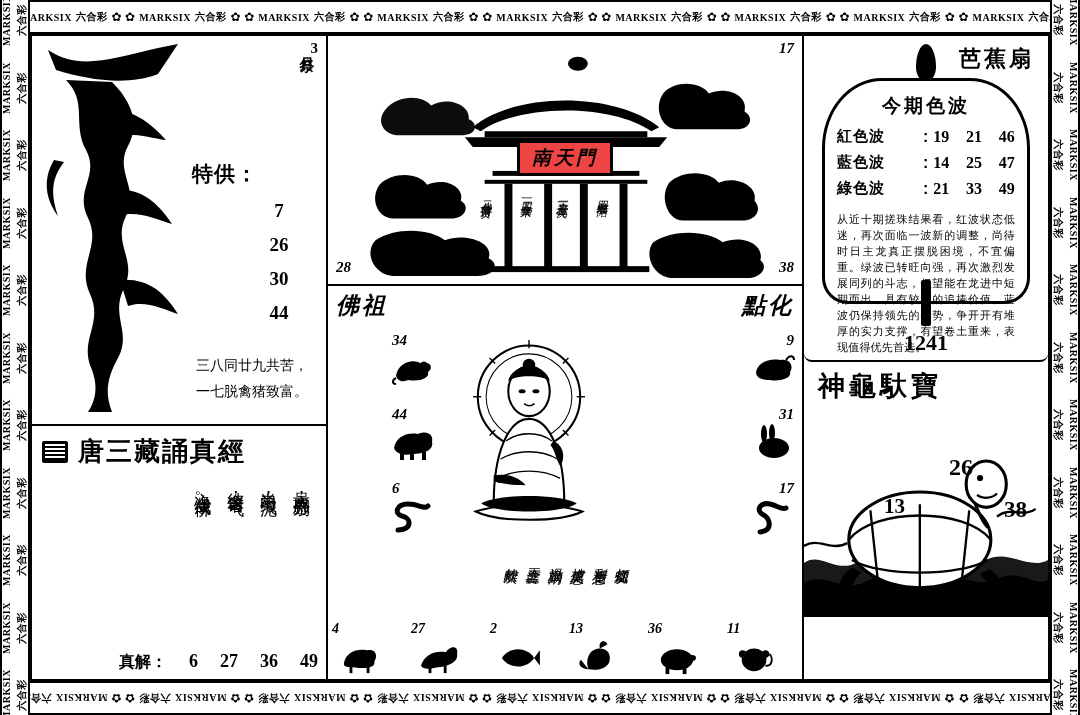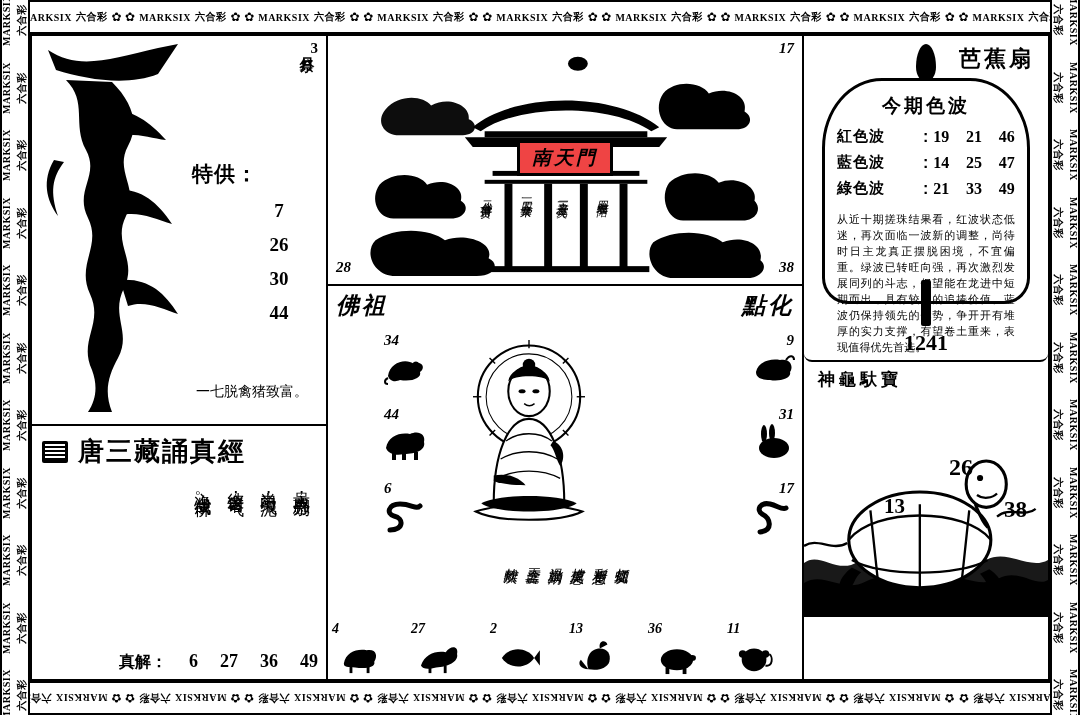--- a/index.html
+++ b/index.html
@@ -65,21 +65,21 @@
   
   .p-gate{height:250px;border-bottom:2px solid #000;position:relative;background:#fff;}
   .gate-title{position:absolute;left:50%;top:104px;transform:translateX(-50%);
      border:3px solid #000;padding:2px 12px;font-family:"Liberation Serif",serif;font-size:19px;font-weight:bold;letter-spacing:3px;background:#ef4444;}
   .gate-v{position:absolute;writing-mode:vertical-rl;font-family:"Liberation Serif",serif;font-size:11px;line-height:1.25;letter-spacing:1px;}
 
   
   .p-buddha{flex:1;position:relative;display:flex;flex-direction:column;}
   .bud-main{position:relative;flex:1;}
   .bud-label{position:absolute;font-family:"Liberation Serif",serif;font-weight:bold;font-size:23px;letter-spacing:3px;}
-  .zoo-left{position:absolute;left:0;top:40px;width:62px;padding-left:48px;}
+  .zoo-left{position:absolute;left:8px;top:40px;width:62px;padding-left:48px;}
   .zoo-right{position:absolute;right:0;top:40px;width:62px;}
   .zoo-cell{height:74px;position:relative;}
   .zoo-cell .num{position:absolute;top:6px;font-family:"Liberation Serif",serif;font-size:15px;font-weight:bold;}
   .zoo-left .num{left:8px;}
   .zoo-right .num{right:8px;}
   .zoo-anim{position:absolute;top:22px;width:46px;height:40px;}
   .zoo-left .zoo-anim{left:6px;}
   .zoo-right .zoo-anim{right:6px;}
   .bud-poem{position:absolute;left:66px;right:66px;bottom:60px;display:flex;flex-direction:row-reverse;justify-content:center;gap:4px;}
   .bud-poem div{writing-mode:vertical-rl;font-family:"Liberation Serif",serif;font-size:14px;line-height:1.3;letter-spacing:1px;}
@@ -99,21 +99,21 @@
   .wave-colon{width:10px;font-weight:bold;}
   .wave-nums{flex:1;display:flex;justify-content:space-around;font-family:"Liberation Serif",serif;font-size:16px;font-weight:bold;gap:16px;}
   .fan-text{margin-top:14px;font-family:"Liberation Serif",serif;font-size:11px;line-height:1.45;text-align:justify;letter-spacing:.2px;}
   .fan-handle{position:absolute;left:50%;transform:translateX(-50%);bottom:34px;width:10px;height:46px;background:#000;border-radius:2px;}
   .fan-tip{position:absolute;left:50%;transform:translateX(-50%);top:8px;width:20px;height:38px;background:#000;border-radius:50% 50% 50% 50%/60% 60% 40% 40%;}
   .fan-nums{position:absolute;left:0;right:0;bottom:4px;display:flex;justify-content:center;
      font-family:"Liberation Serif",serif;font-size:22px;font-weight:bold;}
 
   
   .p-turtle{flex:1;position:relative;overflow:hidden;}
-  .turtle-title{position:absolute;left:14px;top:6px;font-family:"Liberation Serif",serif;font-size:17px;font-weight:bold;letter-spacing:4px;}
+  .turtle-title{position:absolute;left:14px;top:6px;font-family:"Liberation Serif",serif;font-size:27px;font-weight:bold;letter-spacing:4px;}
   .t-num{position:absolute;font-family:"Liberation Serif",serif;font-weight:bold;}
 </style>
 </head>
 <body>
 
 <div class="page">
 
   <div class="border-top" id="bt">
       <span class="bt-unit">
         <span class="flower">✿</span>
@@ -346,20 +346,21 @@
           <div class="lbl">特供：</div>
           <div class="nums">
             <div>7</div>
             <div>26</div>
             <div>30</div>
             <div>44</div>
           </div>
         </div>
 
         <div class="ink-poem">
+          <div>三八同廿九共苦，</div>
           <div>一七脱禽猪致富。</div>
         </div>
       </div>
 
       <div class="panel p-sutra">
         <div class="sutra-head">
           <span class="book-icon"></span>
           <span class="sutra-title">唐三藏誦真經</span>
         </div>
         <div class="sutra-cols">

